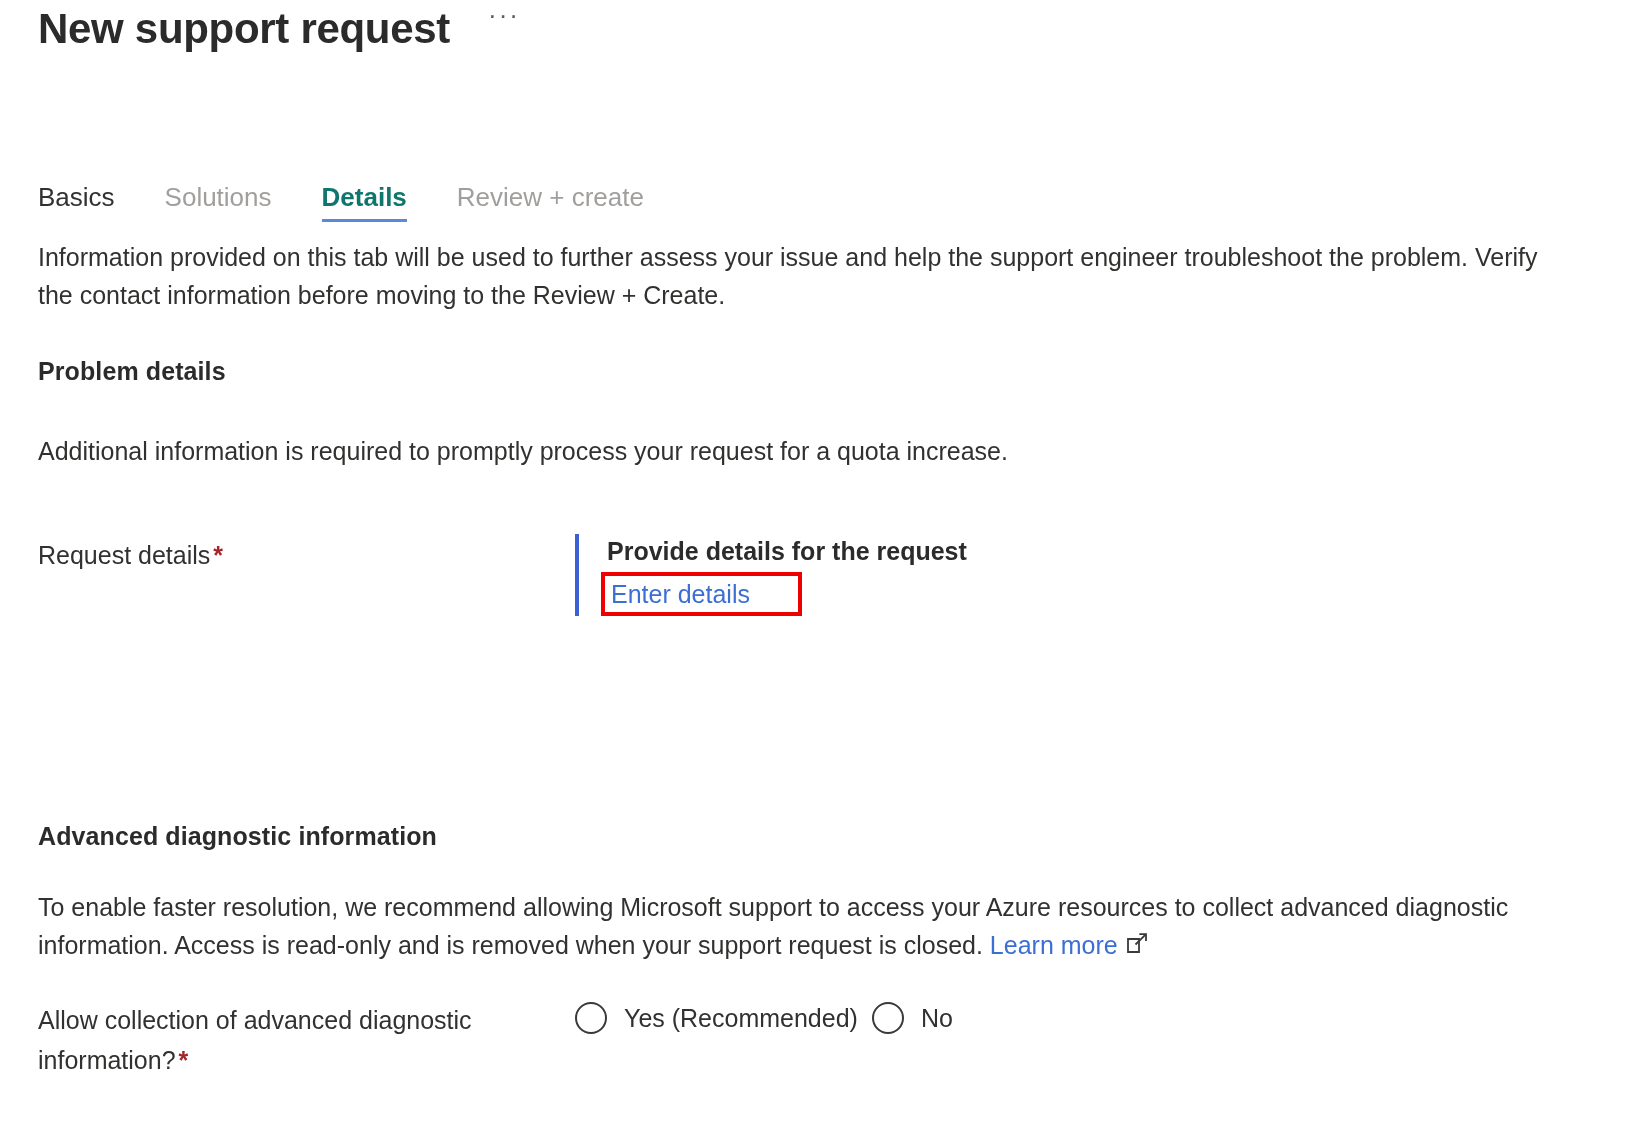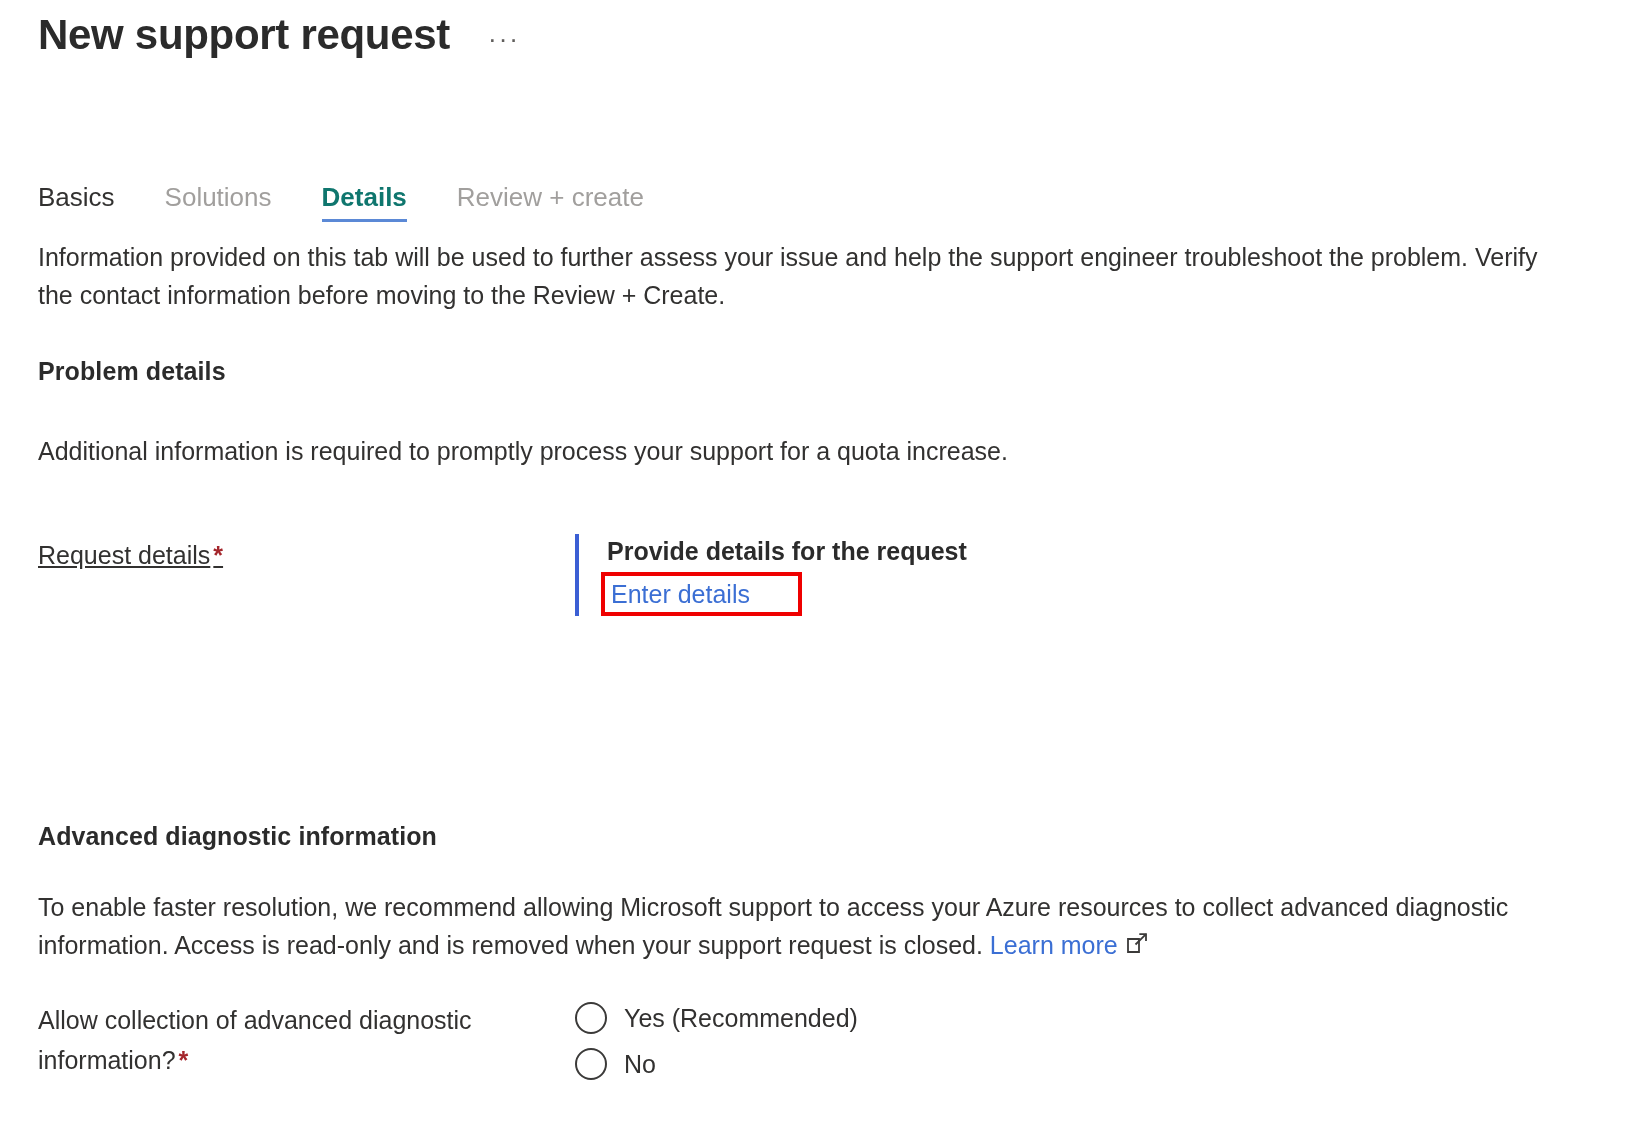--- a/index.html
+++ b/index.html
@@ -21,21 +21,21 @@
     position: relative;
     width: 1649px;
     height: 1146px;
     box-sizing: border-box;
     padding: 0 0 0 38px;
   }
 
   
   .title-row {
     display: flex;
-    align-items: flex-end;
+    align-items: flex-start;
     gap: 34px;
     padding-top: 4px;
     height: 56px;
   }
   .page-title {
     font-size: 42px;
     font-weight: 600;
     letter-spacing: -0.3px;
     color: #2b2b2b;
     line-height: 50px;
@@ -123,21 +123,20 @@
     display: flex;
     align-items: flex-start;
   }
   .field-label {
     width: 537px;
     flex: 0 0 537px;
     font-size: 25px;
     line-height: 38px;
     color: #323130;
     padding-top: 2px;
-    text-decoration: underline;
   }
   .req-star {
     color: #a4262c;
     font-size: 25px;
     font-weight: 600;
     padding-left: 3px;
   }
   .field-control {
     position: relative;
     padding-left: 32px;
@@ -206,21 +205,20 @@
   }
   .radio-label {
     width: 537px;
     flex: 0 0 537px;
     font-size: 25px;
     line-height: 40px;
     color: #323130;
   }
   .radio-options {
     display: flex;
-    flex-direction: column;
     gap: 14px;
     padding-top: 2px;
   }
   .radio-option {
     display: flex;
     align-items: center;
     gap: 17px;
     cursor: pointer;
   }
   .radio-circle {
@@ -253,21 +251,21 @@
     <div class="tab visited">Basics</div>
     <div class="tab">Solutions</div>
     <div class="tab active">Details</div>
     <div class="tab">Review + create</div>
   </div>
 
   <div class="intro">Information provided on this tab will be used to further assess your issue and help the support engineer troubleshoot the problem. Verify the contact information before moving to the Review + Create.</div>
 
   <div class="section-heading sh-problem">Problem details</div>
 
-  <div class="paragraph p-quota">Additional information is required to promptly process your support for a quota increase.</div>
+  <div class="paragraph p-quota">Additional information is required to promptly process your request for a quota increase.</div>
 
   <div class="field-row">
     <div class="field-label">
       <span>Request details</span><span class="req-star">*</span>
     </div>
     <div class="field-control">
       <div class="provide-title">Provide details for the request</div>
       <div class="enter-details-wrap">
         <span class="enter-details-link">Enter details</span>
       </div>

